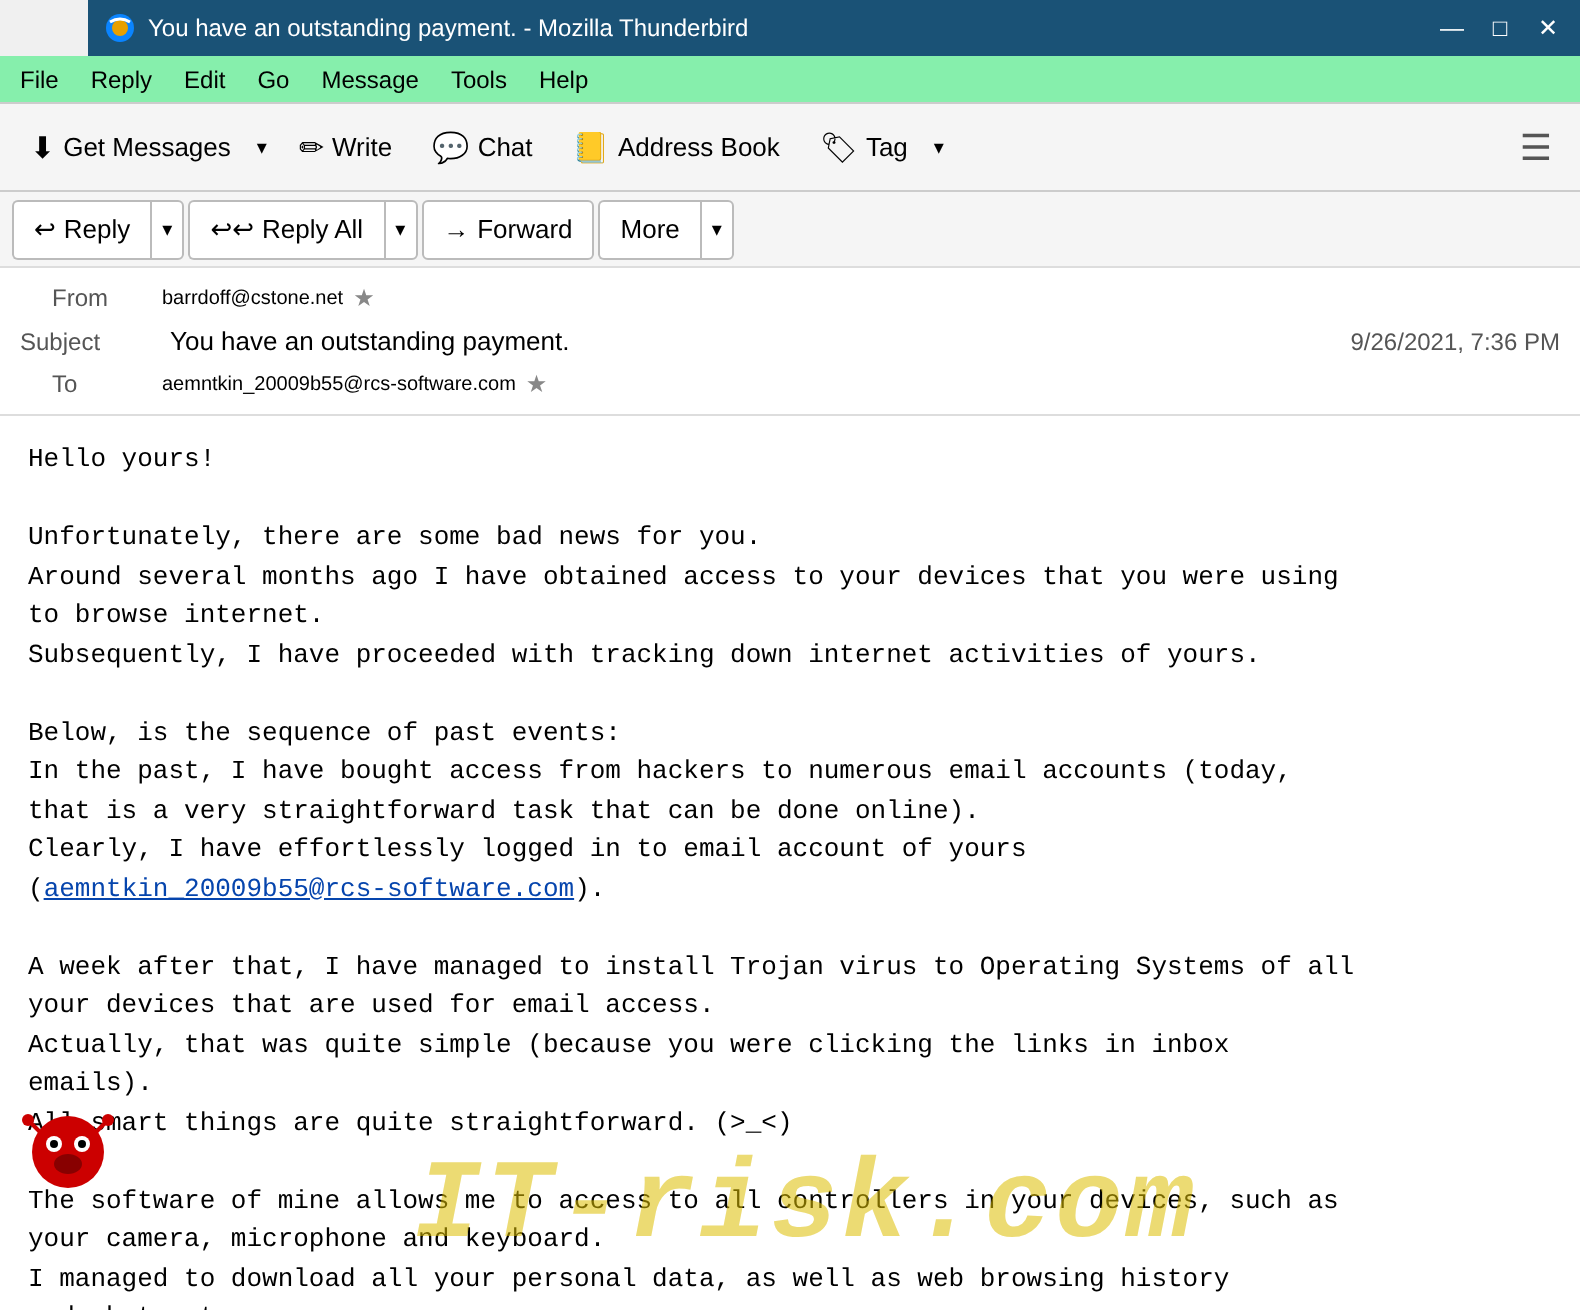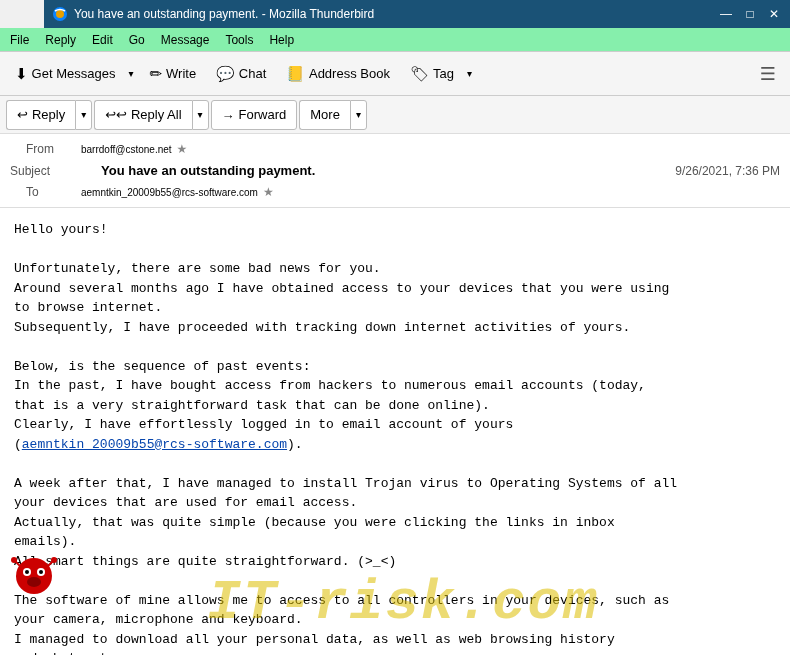--- a/index.html
+++ b/index.html
@@ -192,23 +192,22 @@
       margin-left: 5px;
       font-size: 12px;
     }
     .email-subject-row {
       display: flex;
       align-items: center;
       justify-content: space-between;
       padding: 3px 0;
     }
     .email-subject {
-      font-weight: bold;
-      font-size: 13px;
-      margin-left: 16px;
+      font-weight: normal;
+      font-size: 13px;
     }
     .email-date {
       color: #555;
       font-size: 12px;
     }
 
     
     .email-body-wrapper {
       background: #fff;
       flex: 1;

